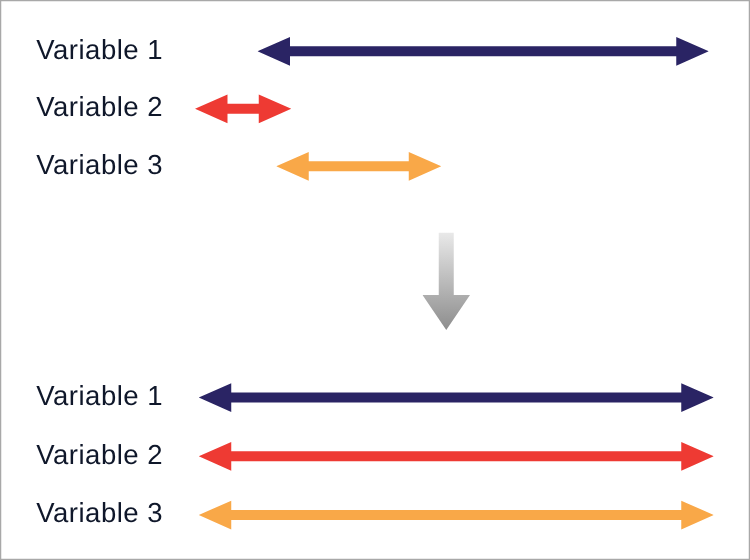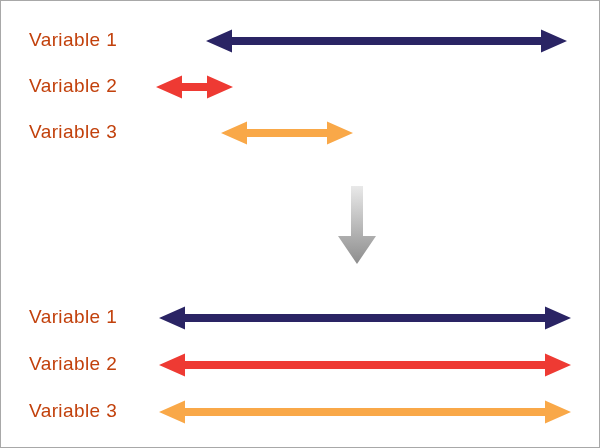--- a/index.html
+++ b/index.html
@@ -20,23 +20,23 @@
     position: absolute;
     left: 0;
     width: 100%;
     height: 24px;
   }
   .var-label {
     position: absolute;
     left: 28px;
     top: 50%;
     transform: translateY(-54%);
-    font-size: 19px;
+    font-size: 22px;
     letter-spacing: 0.4px;
-    color: #c2410c;
+    color: #0f172a;
     white-space: nowrap;
   }
   .range-arrow {
     position: absolute;
     top: 0;
     height: 24px;
     display: block;
   }
   .down-arrow {
     position: absolute;

